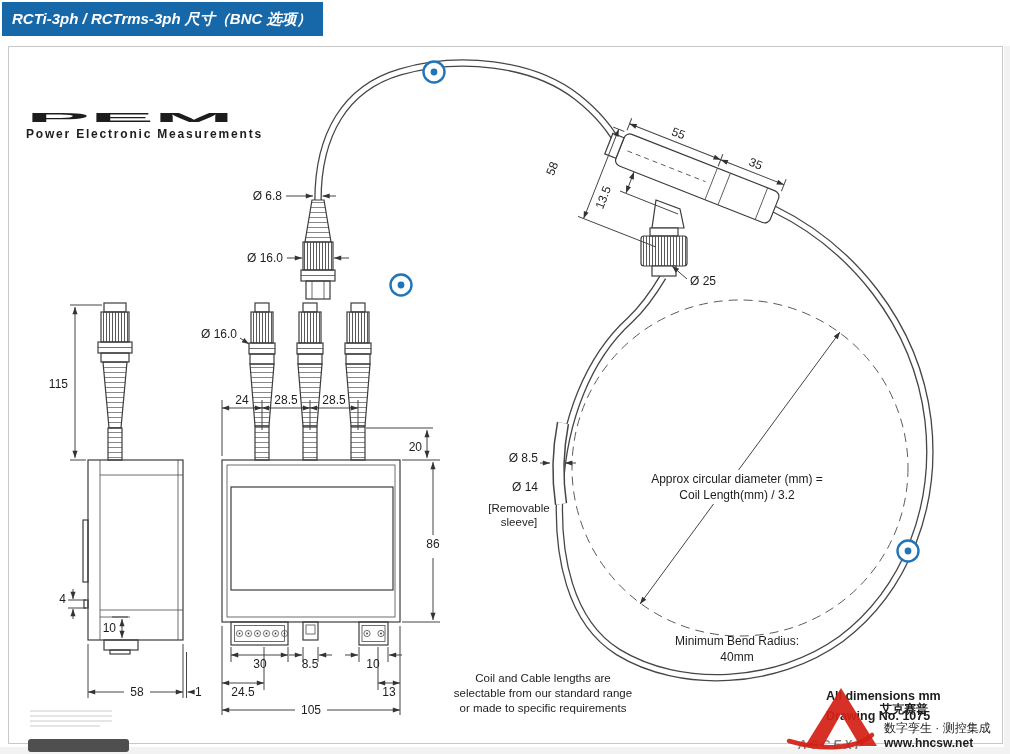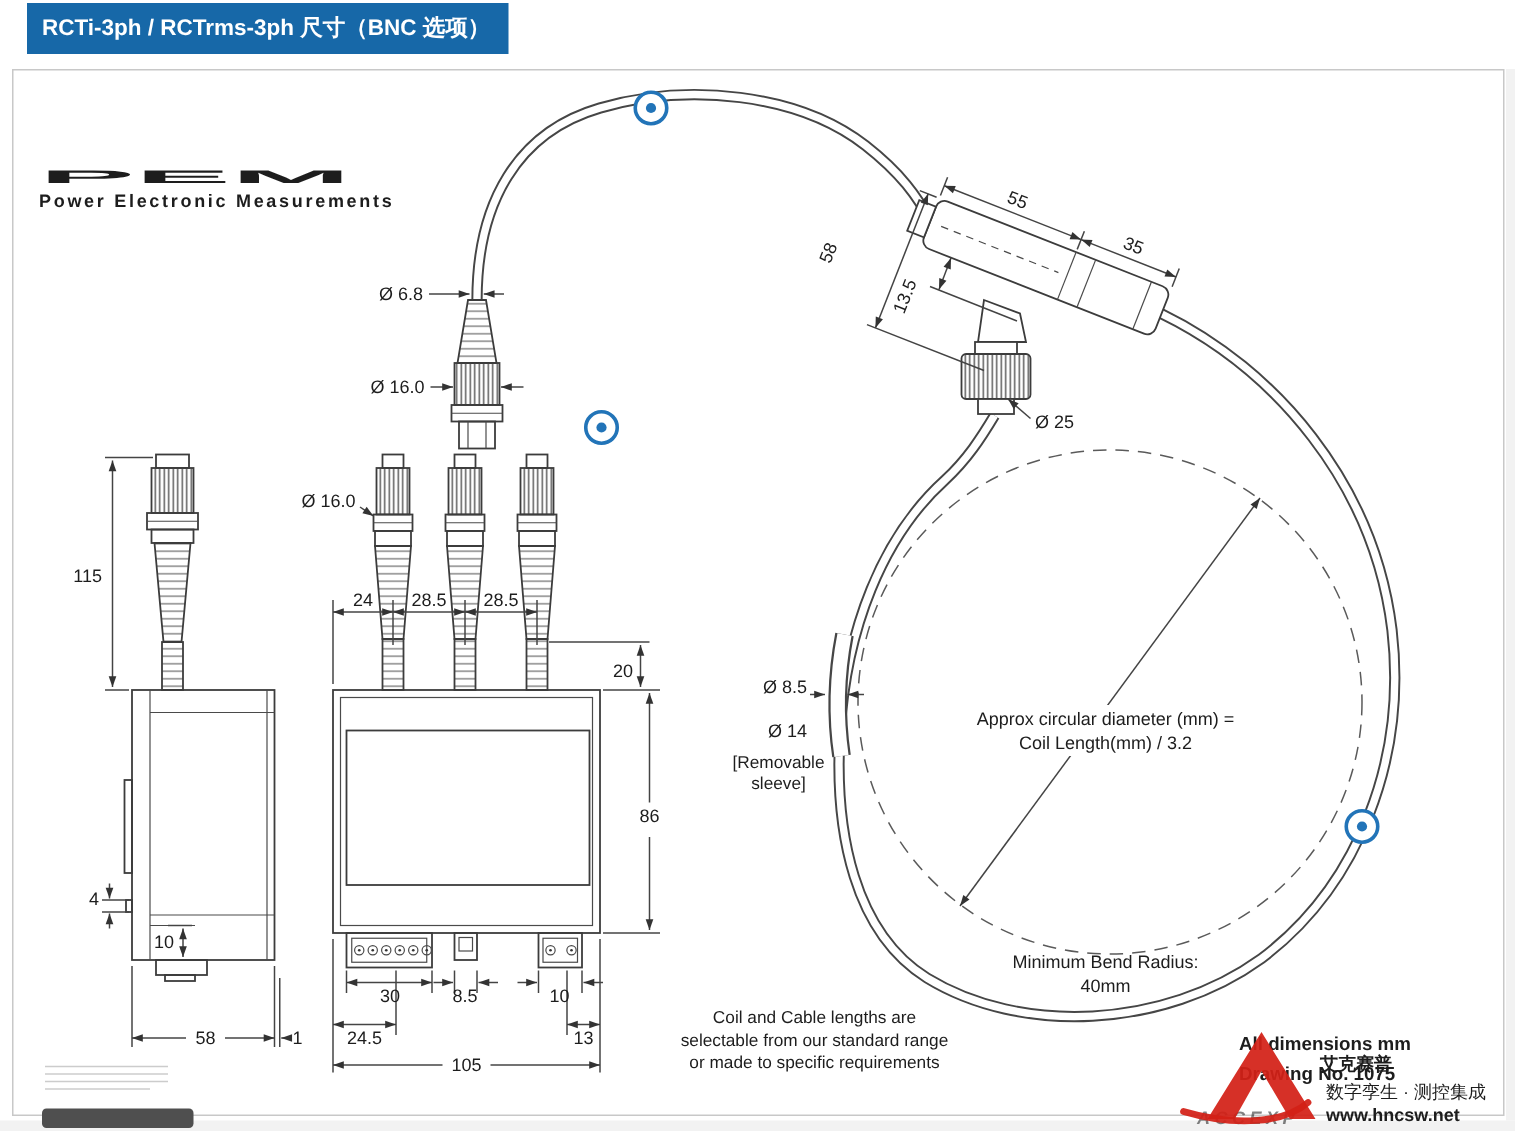--- a/index.html
+++ b/index.html
@@ -1,17 +1,17 @@
 <!DOCTYPE html>
 <html><head>
 <meta charset="utf-8">
 <style>
   html,body{margin:0;padding:0;background:#fff;}
   .page{position:relative;width:1010px;height:754px;background:#fff;overflow:hidden;font-family:"Liberation Sans",sans-serif;}
-  .titlebar{position:absolute;left:18px;top:2px;height:34px;line-height:34px;background:#1768a8;color:#fff;font-size:15px;font-weight:bold;padding:0 12px 0 10px;display:inline-block;white-space:nowrap;}
+  .titlebar{position:absolute;left:2px;top:2px;height:34px;line-height:34px;background:#1768a8;color:#fff;font-size:15px;font-weight:bold;padding:0 12px 0 10px;display:inline-block;white-space:nowrap;font-style:italic;}
   svg.draw{position:absolute;left:0;top:0;}
   svg text{font-family:"Liberation Sans",sans-serif;font-size:12px;fill:#1d1d1d;}
   .o{fill:none;stroke:#3c3c3c;stroke-width:1.2;}
   .fw{fill:#fff;stroke:#3c3c3c;stroke-width:1.2;}
   .o2{fill:none;stroke:#4a4a4a;stroke-width:0.8;}
   .kn{fill:url(#kn);stroke:#3c3c3c;stroke-width:1.2;}
   .rb{fill:url(#rb);stroke:#3c3c3c;stroke-width:1.2;}
   .d{fill:none;stroke:#444;stroke-width:1;}
   .tubo{fill:none;stroke:#464646;stroke-width:7.5;}
   .tubi{fill:none;stroke:#fff;stroke-width:4.9;}

